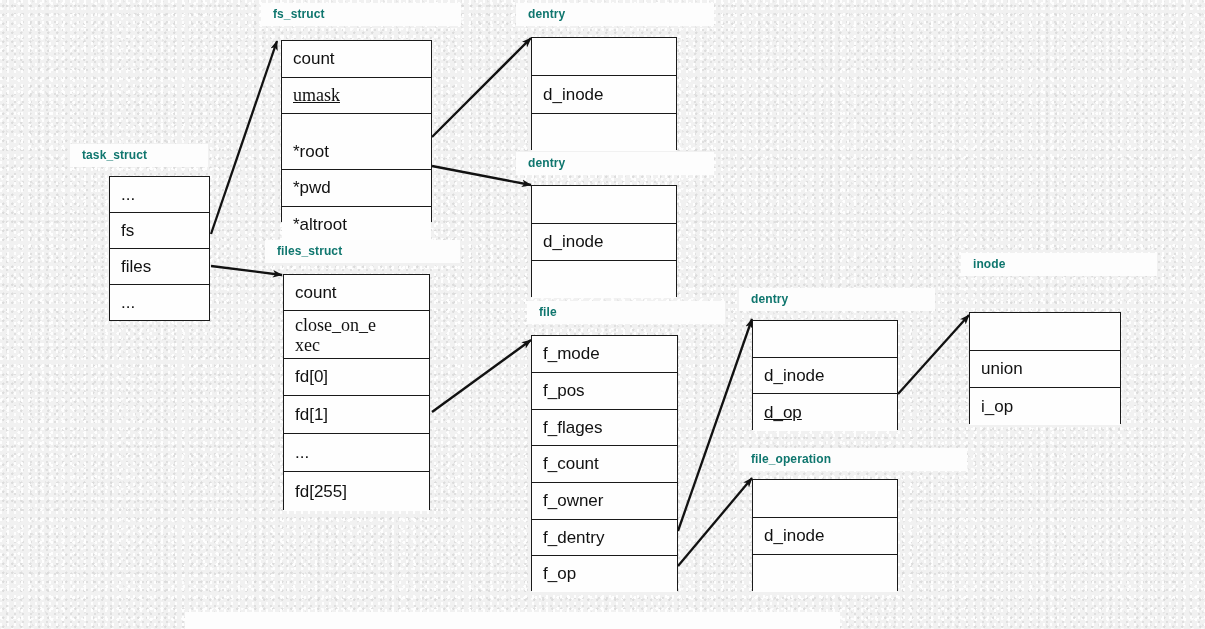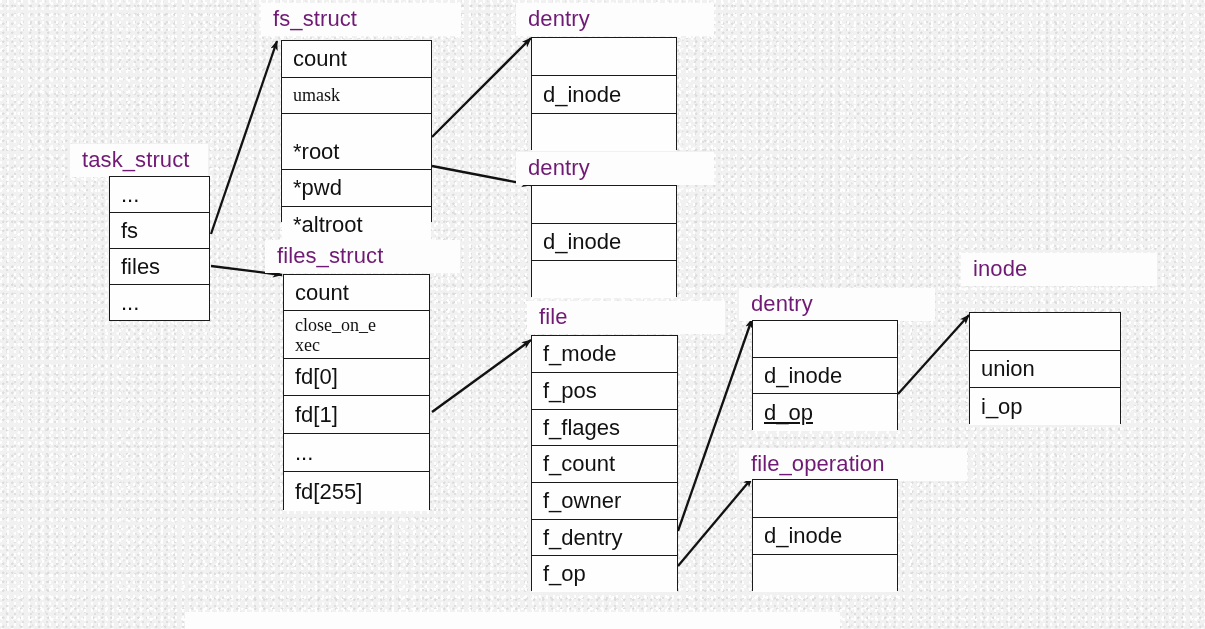--- a/index.html
+++ b/index.html
@@ -45,40 +45,41 @@
     width: 1205px;
     height: 629px;
     pointer-events: none;
   }
   .struct {
     position: absolute;
   }
   .struct-title {
     position: absolute;
     background: #fdfdfd;
-    font-size: 22px;
-    color: #701a75;
+    font-size: 12px;
+    color: #0f766e;
     line-height: 1;
     padding: 5px 8px 6px 12px;
     white-space: nowrap;
     letter-spacing: 0.1px;
+    font-weight: bold;
   }
   .struct-box {
     position: absolute;
     border: 1.6px solid #1a1a1a;
     background: #fefefe;
     box-sizing: border-box;
   }
   .row {
     box-sizing: border-box;
     border-bottom: 1.4px solid #1a1a1a;
     display: flex;
     align-items: center;
     padding-left: 11px;
-    font-size: 22px;
+    font-size: 17px;
     color: #111;
     background: #fefefe;
     overflow: hidden;
   }
   .row:last-child {
     border-bottom: none;
   }
   .row.serif {
     font-family: "Liberation Serif", serif;
     font-size: 18px;
@@ -121,21 +122,21 @@
     <div class="row" style="height:36px;">fs</div>
     <div class="row" style="height:36px;">files</div>
     <div class="row" style="height:35px;">...</div>
   </div>
 </div>
 
 <div class="struct">
   <div class="struct-title" style="left:261px; top:3px; width:180px;">fs_struct</div>
   <div class="struct-box" style="left:281px; top:40px; width:151px; height:182px;">
     <div class="row" style="height:37px;">count</div>
-    <div class="row serif" style="height:36px;">umask</div>
+    <div class="row serif" style="height:36px;text-decoration:underline;">umask</div>
     <div class="row" style="height:36px;margin-top:20px;">*root</div>
     <div class="row" style="height:37px;">*pwd</div>
     <div class="row" style="height:36px;">*altroot</div>
   </div>
 </div>
 
 <div class="struct">
   <div class="struct-title" style="left:265px; top:240px; width:175px;">files_struct</div>
   <div class="struct-box" style="left:283px; top:274px; width:147px; height:236px;">
     <div class="row" style="height:36px;">count</div>

